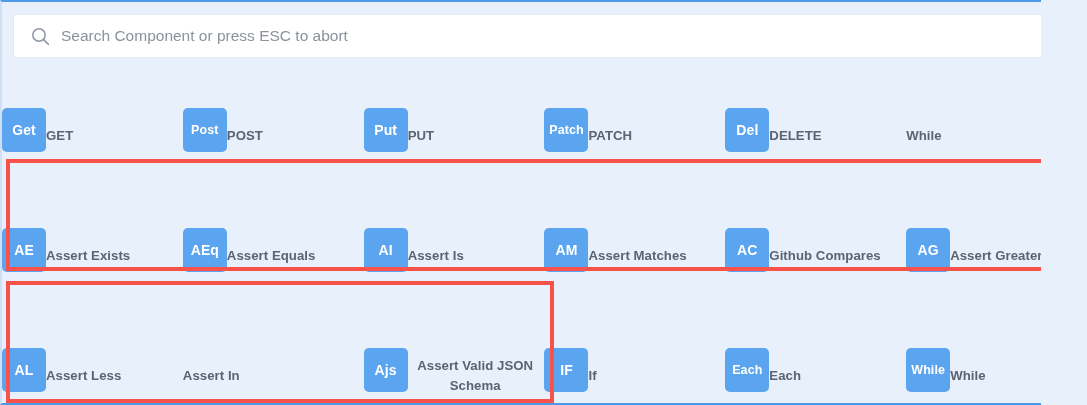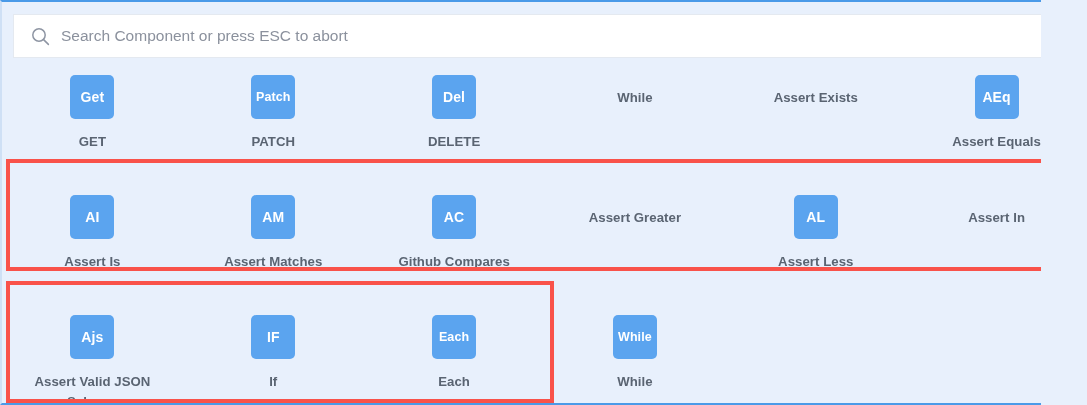--- a/index.html
+++ b/index.html
@@ -72,21 +72,21 @@
     position: absolute;
     left: 0;
     top: 62px;
     width: 1085px;
     display: grid;
     grid-template-columns: repeat(6, 1fr);
     grid-auto-rows: 120px;
   }
   .cell {
     display: flex;
-    flex-direction: column;
+    flex-direction: row;
     align-items: center;
     padding-top: 11px;
     box-sizing: border-box;
   }
   .tile {
     width: 44px;
     height: 44px;
     border-radius: 5px;
     background: #5ba4ef;
     color: #ffffff;
@@ -135,50 +135,60 @@
     </span>
     <input class="search-input" type="text" placeholder="Search Component or press ESC to abort" style="">
   </div>
 
   <div class="grid" id="component-grid">
       <div class="cell">
         <div class="tile">Get</div>
         <div class="cell-label">GET</div>
       </div>
       <div class="cell">
+        <div class="tile wide-text">Post</div>
+        <div class="cell-label">POST</div>
+      </div>
+      <div class="cell">
+        <div class="tile">Put</div>
+        <div class="cell-label">PUT</div>
+      </div>
+      <div class="cell">
         <div class="tile wide-text">Patch</div>
         <div class="cell-label">PATCH</div>
       </div>
       <div class="cell">
         <div class="tile">Del</div>
         <div class="cell-label">DELETE</div>
       </div>
       <div class="cell">
         <div class="cell-label">While</div>
       </div>
       <div class="cell">
+        <div class="tile">AE</div>
         <div class="cell-label">Assert Exists</div>
       </div>
       <div class="cell">
         <div class="tile">AEq</div>
         <div class="cell-label">Assert Equals</div>
       </div>
       <div class="cell">
         <div class="tile">AI</div>
         <div class="cell-label">Assert Is</div>
       </div>
       <div class="cell">
         <div class="tile">AM</div>
         <div class="cell-label">Assert Matches</div>
       </div>
       <div class="cell">
         <div class="tile">AC</div>
         <div class="cell-label">Github Compares</div>
       </div>
       <div class="cell">
+        <div class="tile">AG</div>
         <div class="cell-label">Assert Greater</div>
       </div>
       <div class="cell">
         <div class="tile">AL</div>
         <div class="cell-label">Assert Less</div>
       </div>
       <div class="cell">
         <div class="cell-label">Assert In</div>
       </div>
       <div class="cell">

